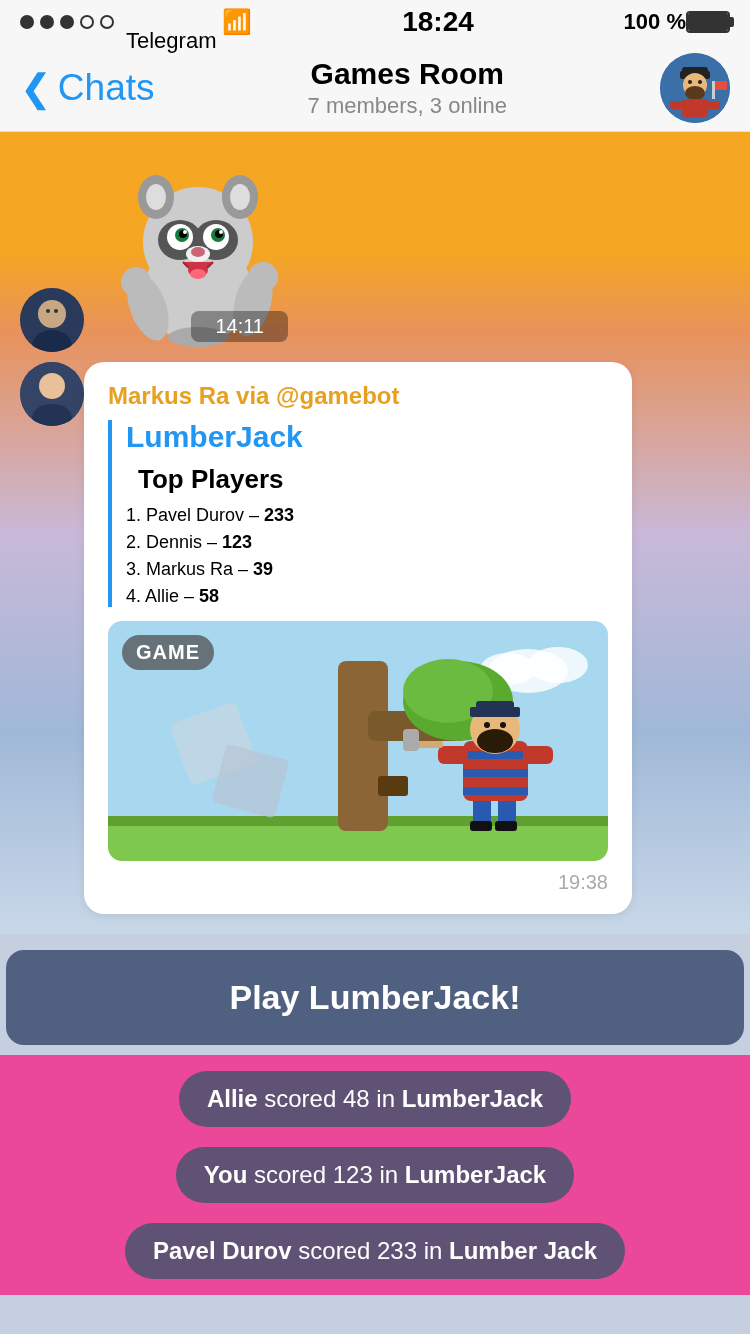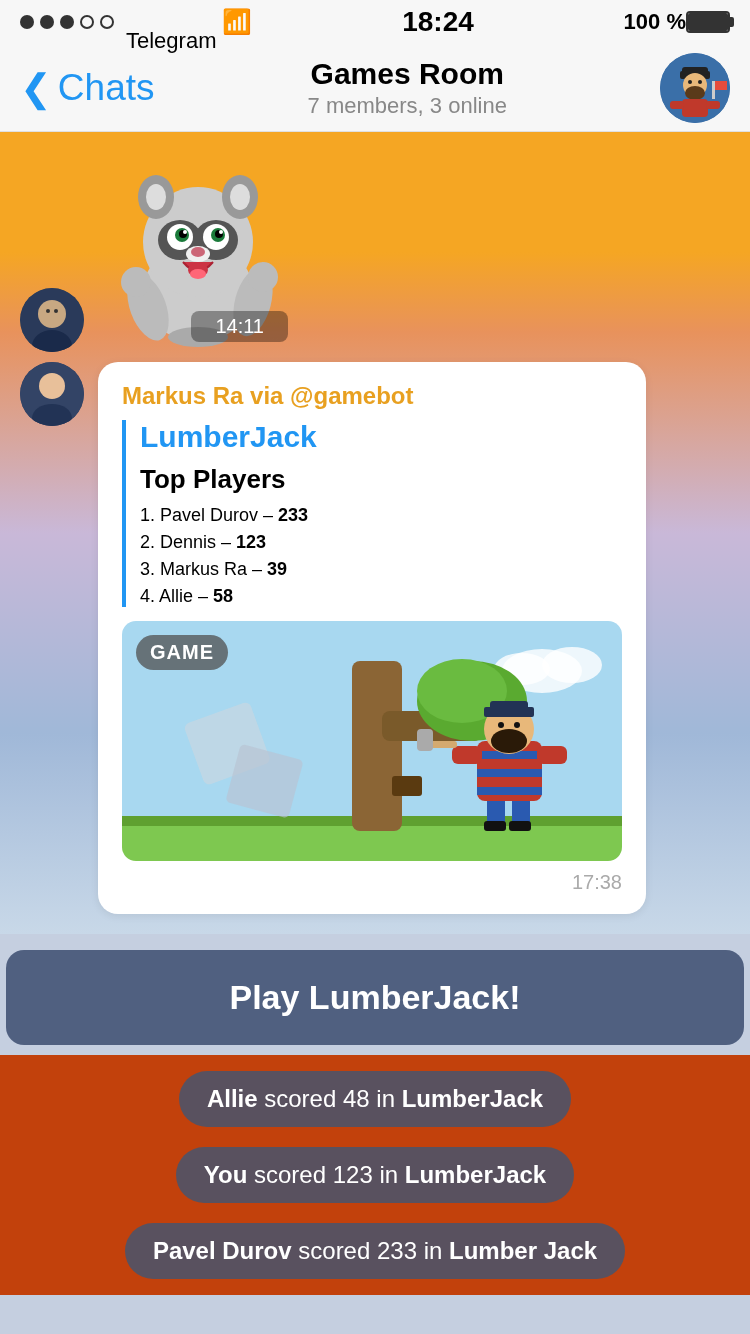--- a/index.html
+++ b/index.html
@@ -73,35 +73,35 @@
       width: 64px; height: 64px; border-radius: 50%; overflow: hidden; flex-shrink: 0;
       background: #555;
     }
     .sticker-time {
       background: rgba(0,0,0,0.35); color: #fff; font-size: 20px;
       padding: 4px 24px; border-radius: 8px; position: absolute; bottom: 10px; right: 10px;
     }
 
     
     .msg-row {
-      display: flex; align-items: flex-start; padding: 0 20px 10px; gap: 14px;
+      display: flex; align-items: flex-start; padding: 0 20px 10px; 
     }
     .msg-bubble {
       background: #fff; border-radius: 20px; padding: 20px 24px;
       max-width: 560px; box-shadow: 0 2px 8px rgba(0,0,0,0.08);
       position: relative;
     }
     .msg-sender {
       color: #e8a020; font-size: 24px; font-weight: 600; margin-bottom: 10px;
     }
     .msg-game-title {
       color: #2196f3; font-size: 30px; font-weight: 700; border-left: 4px solid #2196f3; padding-left: 14px; margin-bottom: 10px;
     }
     .msg-leaderboard-title {
-      font-size: 26px; font-weight: 700; margin-bottom: 10px;
+      font-size: 26px; font-weight: 700; margin-bottom: 10px; margin-left: 12px;
     }
     .msg-leaderboard-item {
       font-size: 18px; margin-bottom: 6px;
     }
     .msg-leaderboard-item strong { font-weight: 700; }
     .game-preview {
       border-radius: 14px; overflow: hidden; margin-top: 14px; position: relative;
       width: 100%; height: 240px;
     }
     .game-badge {
@@ -332,31 +332,31 @@
           <rect x="362" y="86" width="50" height="10" rx="2" fill="#223355"></rect>
 
           <ellipse cx="387" cy="120" rx="18" ry="12" fill="#2a1a08"></ellipse>
 
           <circle cx="379" cy="104" r="3" fill="#111"></circle>
           <circle cx="395" cy="104" r="3" fill="#111"></circle>
         </svg>
         <div class="game-badge">GAME</div>
       </div>
 
-      <div class="msg-time">17:38</div>
+      <div class="msg-time">19:38</div>
     </div>
   </div>
 
 </div>
 
 <div class="play-btn-row" style="background:#c5cfe0;">
   <button class="play-btn">Play LumberJack!</button>
 </div>
 
-<div style="background:#c2410c;padding:6px 20px;">
+<div style="background:#ec4899;padding:6px 20px;">
   <div class="score-notif-row">
     <div class="score-notif">
       <strong>Allie</strong>
       <span> scored 48 in </span>
       <strong>LumberJack</strong>
     </div>
   </div>
   <div class="score-notif-row">
     <div class="score-notif">
       <strong>You</strong>

